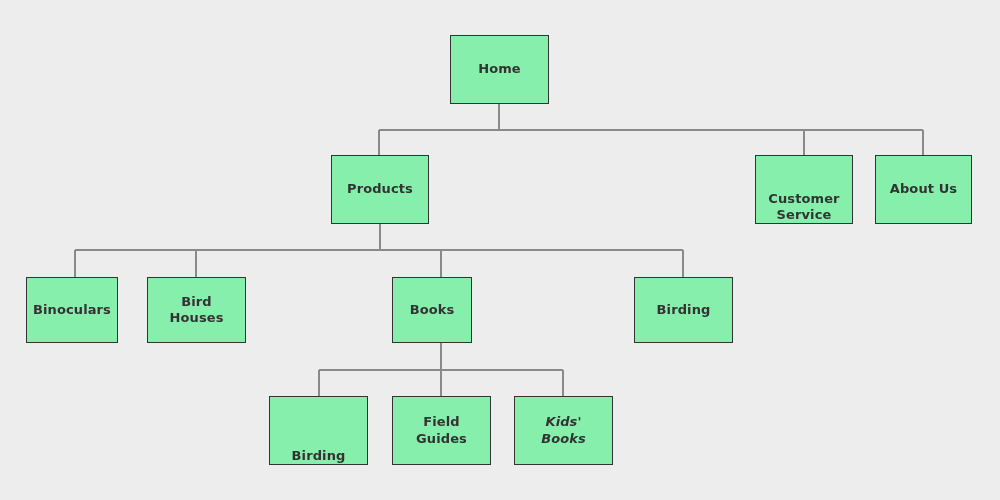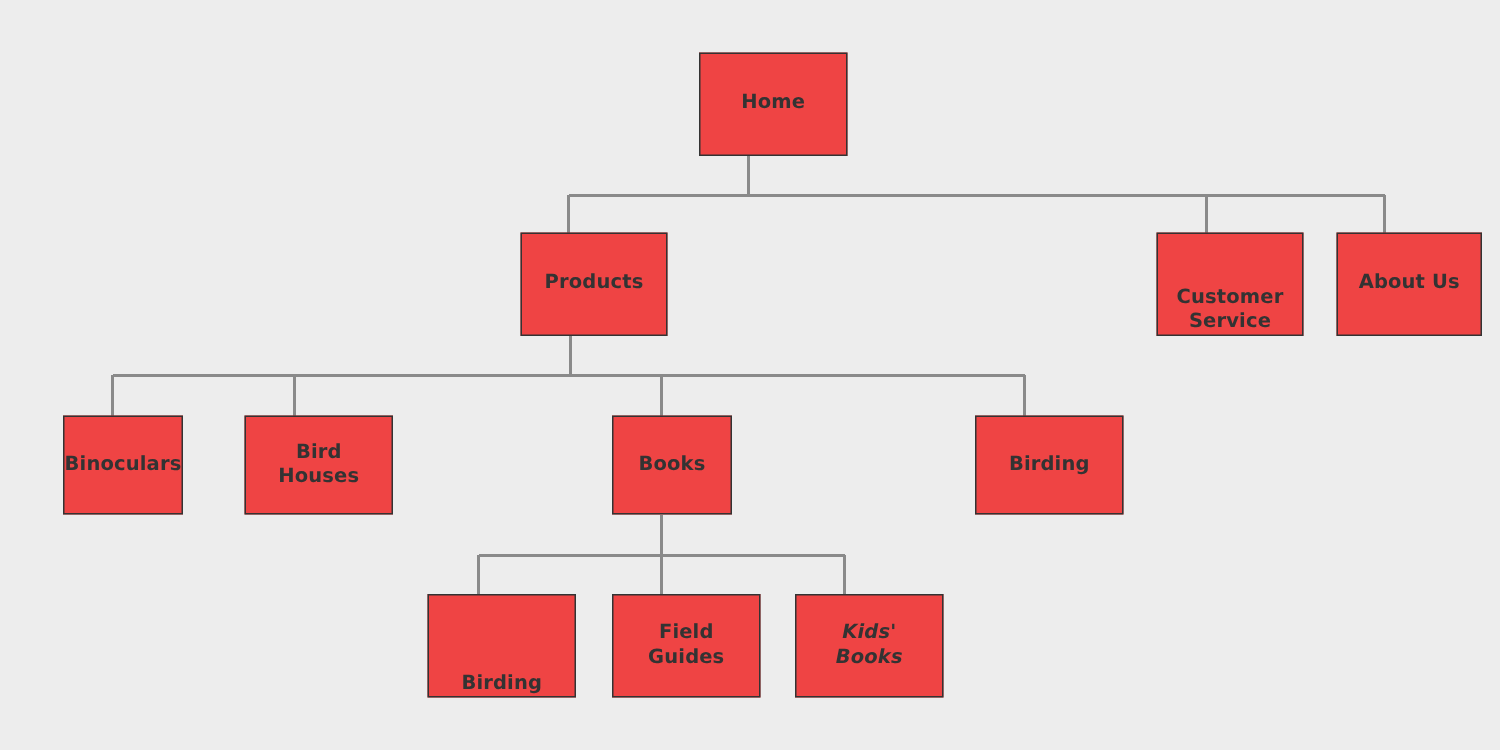--- a/index.html
+++ b/index.html
@@ -23,28 +23,27 @@
     position: absolute;
     left: 0;
     top: 0;
     width: 1000px;
     height: 500px;
     pointer-events: none;
   }
   .node {
     position: absolute;
     box-sizing: border-box;
-    background: #ef4444;
+    background: #86efac;
     border: 1px solid #333333;
     display: flex;
     align-items: center;
     justify-content: center;
     text-align: center;
     z-index: 2;
-    margin-left: 16px;
   }
   .node-label {
     font-size: 13px;
     font-weight: bold;
     color: #333333;
     line-height: 1.25;
     letter-spacing: 0.1px;
     white-space: pre-line;
     padding: 0 6px;
   }
@@ -78,21 +77,21 @@
       <div class="node" style="left: 331px; top: 155px; width: 98px; height: 69px;">
         <span class="node-label">Products</span>
       </div>
       <div class="node" style="left: 755px; top: 155px; width: 98px; height: 69px; align-items: flex-end;">
         <span class="node-label">Customer
 Service</span>
       </div>
       <div class="node" style="left: 875px; top: 155px; width: 97px; height: 69px;">
         <span class="node-label">About Us</span>
       </div>
-      <div class="node" style="left: 26px; top: 277px; width: 80px; height: 66px;">
+      <div class="node" style="left: 26px; top: 277px; width: 92px; height: 66px;">
         <span class="node-label">Binoculars</span>
       </div>
       <div class="node" style="left: 147px; top: 277px; width: 99px; height: 66px;">
         <span class="node-label">Bird Houses</span>
       </div>
       <div class="node" style="left: 392px; top: 277px; width: 80px; height: 66px;">
         <span class="node-label">Books</span>
       </div>
       <div class="node" style="left: 634px; top: 277px; width: 99px; height: 66px;">
         <span class="node-label">Birding</span>

